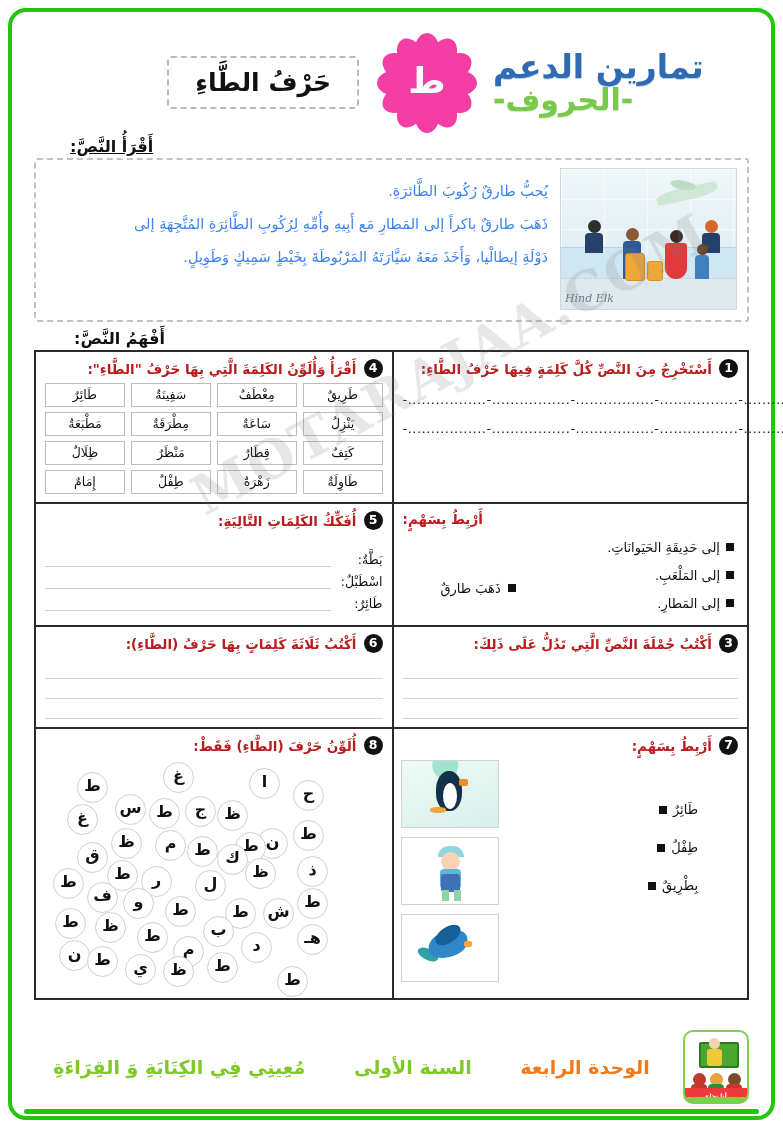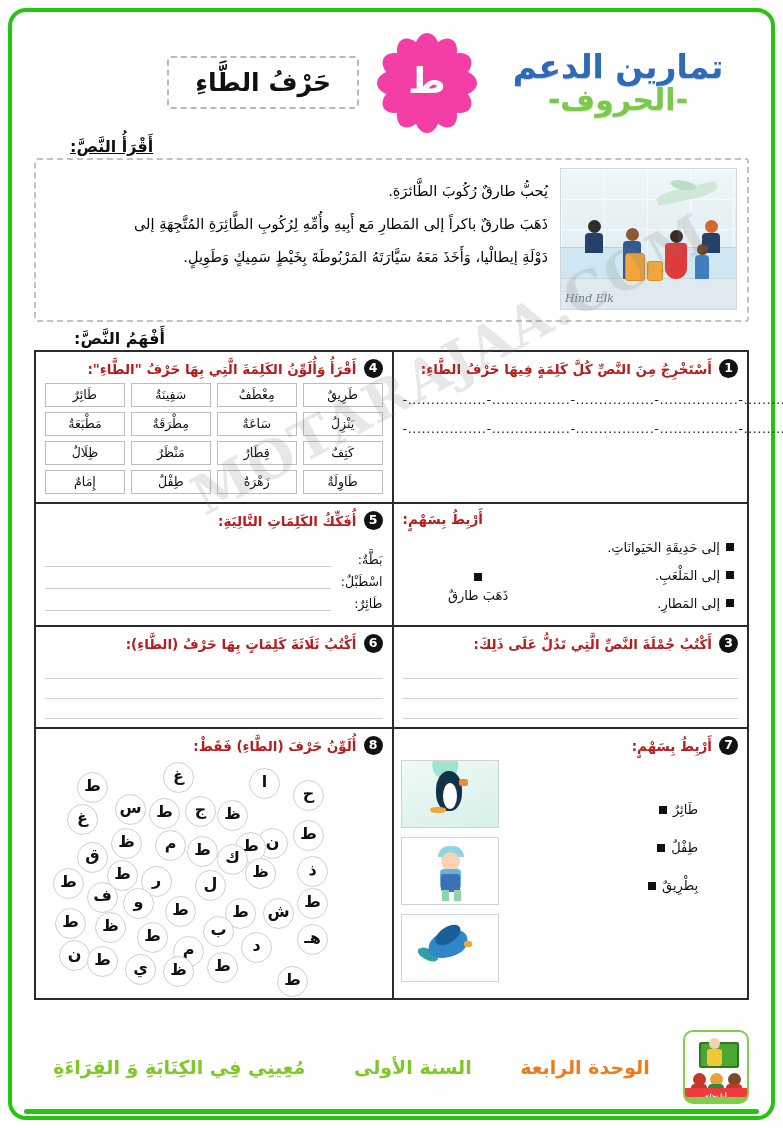--- a/index.html
+++ b/index.html
@@ -32,21 +32,21 @@
 
   
   .header{
     display:flex;flex-direction:row;align-items:center;
     justify-content:flex-start;
     height:105px;
     padding:0 6px;
   }
   .brand{
     flex:0 0 auto;
-    text-align:center;
+    text-align:left;
     line-height:1.0;
     padding-left:10px;
     width:250px;
   }
   .brand .b1{
     font-size:33px;font-weight:bold;color:#2f6ab5;
     letter-spacing:0px;
     text-shadow:0 1px 0 #b9cfe8;
   }
   .brand .b2{
@@ -114,21 +114,21 @@
     gap:12px;
     align-items:flex-start;
     min-height:145px;
     box-sizing:border-box;
   }
   .read-text{
     flex:1 1 auto;
     text-align:right;
     font-size:14.5px;
     line-height:2.15;
-    color:#000000;
+    color:#3b82f6;
     padding-top:8px;
     padding-left:6px;
   }
   .read-text p{margin:0 0 2px 0;}
 
   
   .illus{
     flex:0 0 auto;
     width:175px;height:140px;
     border:1px solid #cfd8dd;
@@ -261,21 +261,21 @@
     align-items:flex-start;
     gap:13px;
     padding-right:4px;
   }
   .link-item{
     display:flex;flex-direction:row;align-items:center;gap:6px;
     font-size:13px;color:#111;
   }
   .sq{width:8px;height:8px;background:#111;flex:0 0 auto;}
   .link-src{
-    display:flex;flex-direction:column;align-items:center;gap:7px;
+    display:flex;flex-direction:row;align-items:center;gap:7px;
     font-size:13px;color:#111;
     justify-content:center;
     padding-top:26px;
     padding-right:18px;
   }
 
   
   .decomp{margin-top:19px;}
   .decomp-row{
     display:flex;flex-direction:row;align-items:flex-end;

